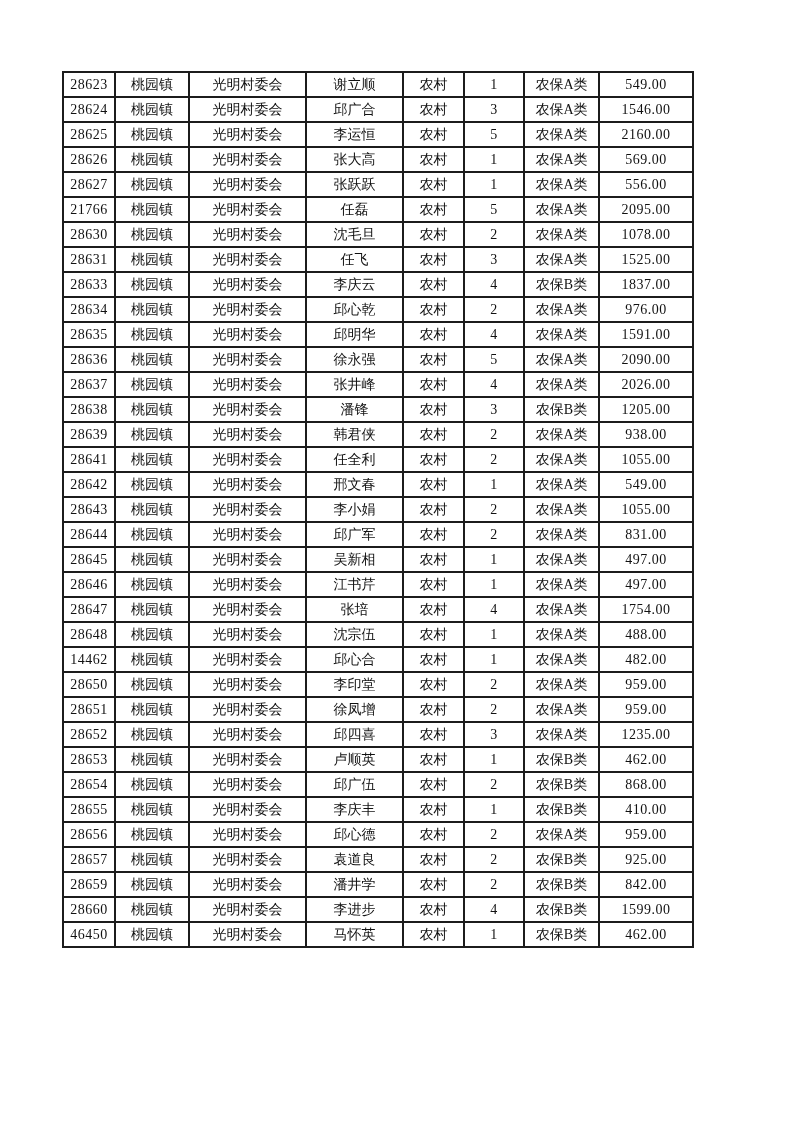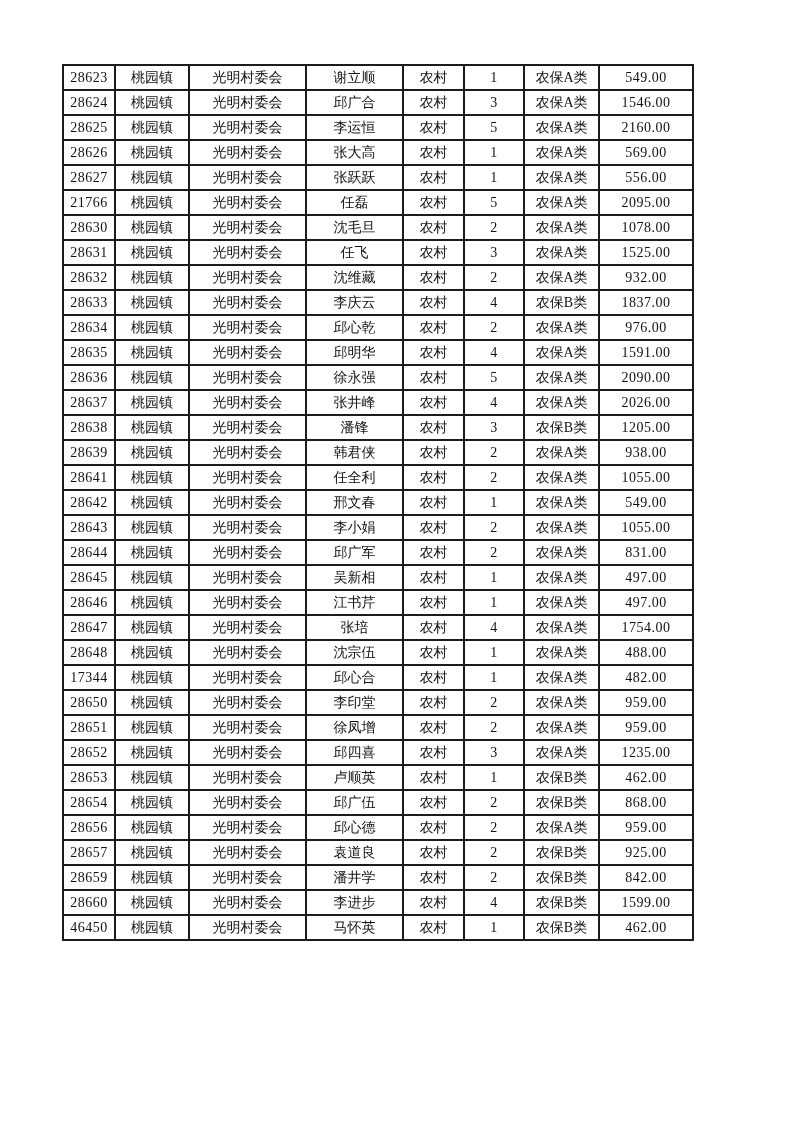--- a/index.html
+++ b/index.html
@@ -6,21 +6,21 @@
   body {
     width: 793px;
     height: 1122px;
     background: #ffffff;
     position: relative;
     font-family: "Liberation Serif", "DejaVu Serif", serif;
   }
   .sheet {
     position: absolute;
     left: 62px;
-    top: 64px;
+    top: 71px;
   }
   table.register {
     border-collapse: collapse;
     table-layout: fixed;
   }
   table.register td {
     border: 2px solid #1c1c1c;
     height: 23px;
     padding: 0 2px;
     text-align: center;
@@ -130,30 +130,20 @@
           <td class="num">28631</td>
           <td>桃园镇</td>
           <td>光明村委会</td>
           <td>任飞</td>
           <td>农村</td>
           <td class="num">3</td>
           <td>农保A类</td>
           <td class="num">1525.00</td>
         </tr>
         <tr>
-          <td class="num">28632</td>
-          <td>桃园镇</td>
-          <td>光明村委会</td>
-          <td>沈维藏</td>
-          <td>农村</td>
-          <td class="num">2</td>
-          <td>农保A类</td>
-          <td class="num">932.00</td>
-        </tr>
-        <tr>
           <td class="num">28633</td>
           <td>桃园镇</td>
           <td>光明村委会</td>
           <td>李庆云</td>
           <td>农村</td>
           <td class="num">4</td>
           <td>农保B类</td>
           <td class="num">1837.00</td>
         </tr>
         <tr>
@@ -290,21 +280,21 @@
           <td class="num">28648</td>
           <td>桃园镇</td>
           <td>光明村委会</td>
           <td>沈宗伍</td>
           <td>农村</td>
           <td class="num">1</td>
           <td>农保A类</td>
           <td class="num">488.00</td>
         </tr>
         <tr>
-          <td class="num">17344</td>
+          <td class="num">14462</td>
           <td>桃园镇</td>
           <td>光明村委会</td>
           <td>邱心合</td>
           <td>农村</td>
           <td class="num">1</td>
           <td>农保A类</td>
           <td class="num">482.00</td>
         </tr>
         <tr>
           <td class="num">28650</td>
@@ -348,20 +338,30 @@
         </tr>
         <tr>
           <td class="num">28654</td>
           <td>桃园镇</td>
           <td>光明村委会</td>
           <td>邱广伍</td>
           <td>农村</td>
           <td class="num">2</td>
           <td>农保B类</td>
           <td class="num">868.00</td>
+        </tr>
+        <tr>
+          <td class="num">28655</td>
+          <td>桃园镇</td>
+          <td>光明村委会</td>
+          <td>李庆丰</td>
+          <td>农村</td>
+          <td class="num">1</td>
+          <td>农保B类</td>
+          <td class="num">410.00</td>
         </tr>
         <tr>
           <td class="num">28656</td>
           <td>桃园镇</td>
           <td>光明村委会</td>
           <td>邱心德</td>
           <td>农村</td>
           <td class="num">2</td>
           <td>农保A类</td>
           <td class="num">959.00</td>

